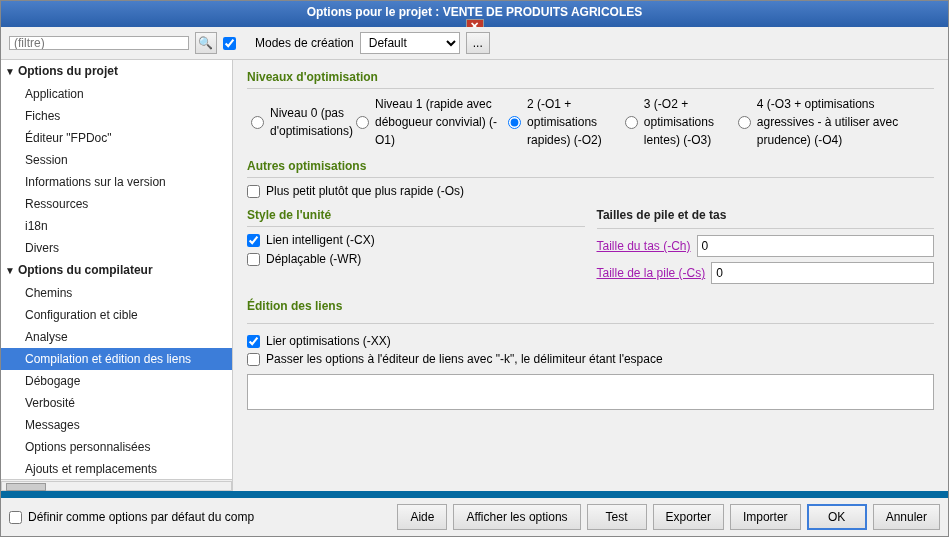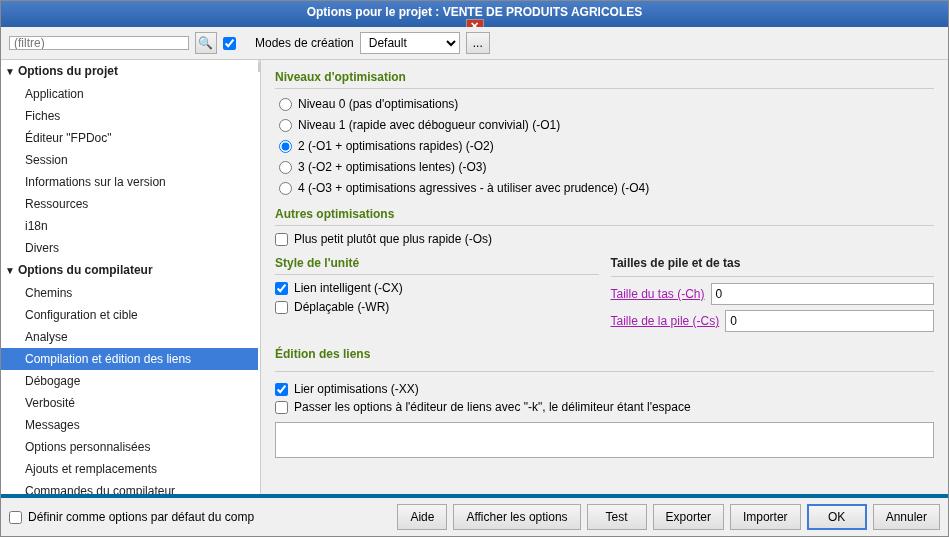--- a/index.html
+++ b/index.html
@@ -113,26 +113,26 @@
       padding: 0 6px;
       cursor: pointer;
       font-size: 12px;
     }
     .main-area {
       display: flex;
       flex: 1;
       overflow: hidden;
     }
     .sidebar {
-      width: 260px;
+      width: 232px;
       flex-shrink: 0;
       border-right: 1px solid #ccc;
       background: white;
       display: flex;
-      flex-direction: row;
+      flex-direction: column;
       overflow: hidden;
     }
     .sidebar-scroll {
       flex: 1;
       overflow-y: auto;
       overflow-x: hidden;
     }
     .tree-item {
       padding: 2px 4px 2px 8px;
       cursor: pointer;
@@ -188,21 +188,21 @@
       margin-bottom: 4px;
       color: #4d7c0f;
     }
     .section-divider {
       border: none;
       border-top: 1px solid #ccc;
       margin: 2px 0 6px 0;
     }
     .radio-group {
       display: flex;
-      flex-direction: column;
+      flex-direction: row;
       gap: 3px;
       padding-left: 4px;
     }
     .radio-label {
       display: flex;
       align-items: center;
       gap: 6px;
       cursor: pointer;
       line-height: 18px;
     }
@@ -247,21 +247,21 @@
       height: 36px;
       border: 1px solid #aaa;
       background: white;
       padding: 2px 4px;
       font-size: 12px;
       resize: none;
       margin-top: 4px;
     }
     .bottom-bar {
       padding: 6px 8px;
-      border-top: 4px solid #0369a1;
+      border-top: 7px solid #0369a1;
       background: #f0f0f0;
       display: flex;
       align-items: center;
       flex-shrink: 0;
     }
     .bottom-check {
       display: flex;
       align-items: center;
       gap: 4px;
       flex: 1;

